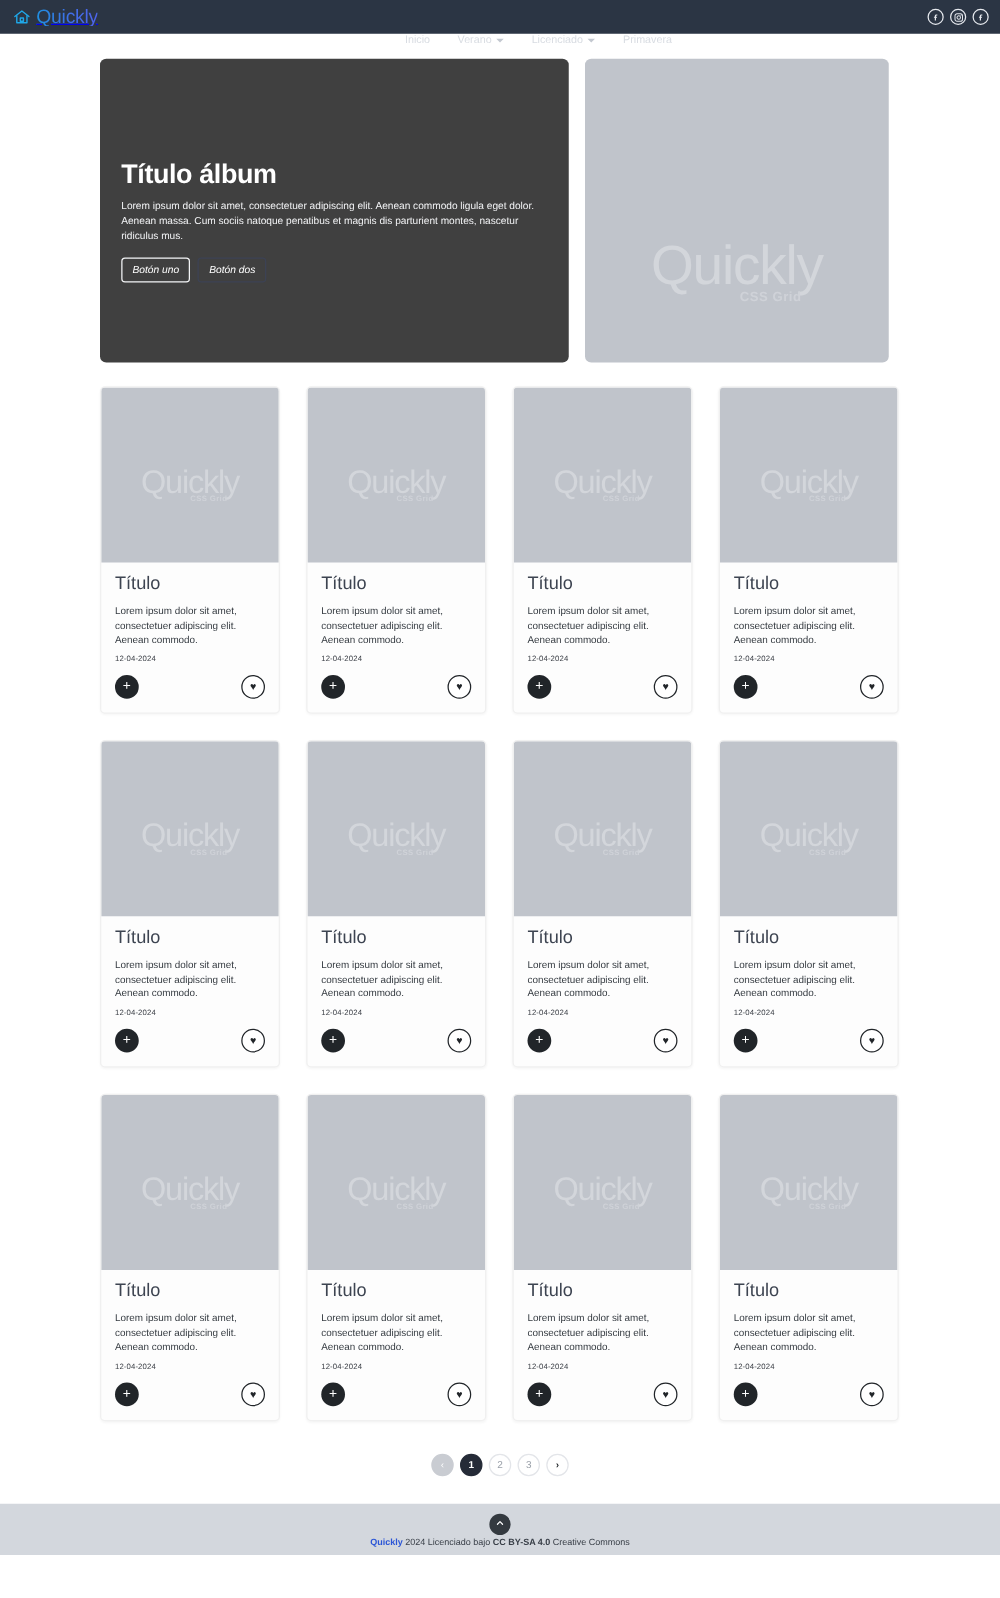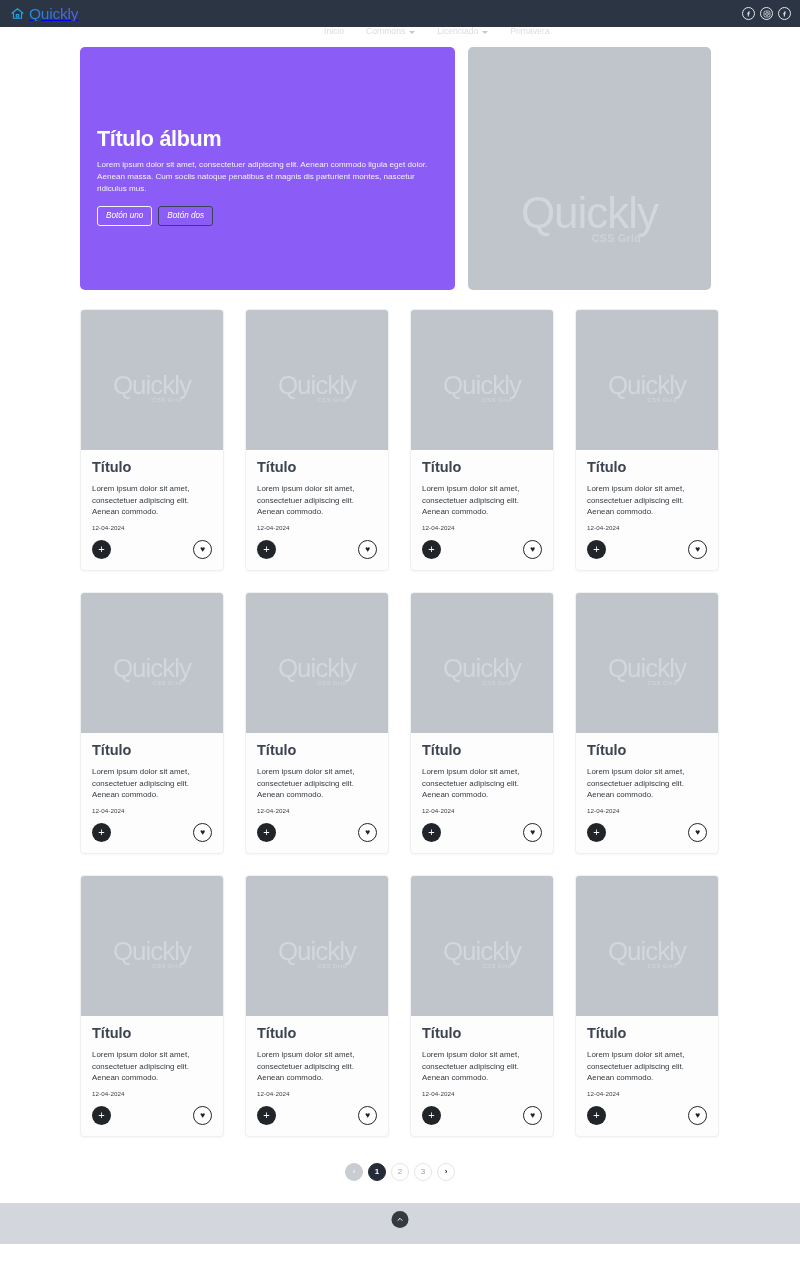--- a/index.html
+++ b/index.html
@@ -84,21 +84,21 @@
 
   
   .hero-wrap {
     display: flex;
     gap: 13px;
     padding: 20px 80px 0 80px;
   }
   .hero {
     width: 375px;
     height: 243px;
-    background: #8b5cf6;
+    background: #404040;
     border-radius: 5px;
     position: relative;
     color: #ffffff;
     padding: 0 17px;
   }
   .hero-inner {
     position: absolute;
     left: 17px; right: 17px;
     top: 80px;
   }
@@ -185,21 +185,21 @@
     position: relative;
     overflow: hidden;
     flex: none;
   }
   .card-img .ph-main { top: 62px; font-size: 26px; }
   .card-img .ph-sub  { top: 87px; font-size: 6.2px; letter-spacing: 0.3px; padding-left: 30px; }
 
   .card-body { padding: 10px 11px 11px 11px; }
   .card-title {
     font-size: 14.5px;
-    font-weight: 700;
+    font-weight: 400;
     color: #3d4451;
     margin-bottom: 7px;
     line-height: 1.1;
   }
   .card-text {
     font-size: 7.9px;
     line-height: 1.48;
     color: #343a40;
     margin-bottom: 6px;
   }
@@ -306,21 +306,21 @@
       </svg>
     </span>
     <span class="brand-text">Quickly</span>
   </a>
 
   <div class="nav-center">
     <a class="nav-link" href="#">
       <span>Inicio</span>
     </a>
     <a class="nav-link" href="#">
-      <span>Commons</span>
+      <span>Verano</span>
       <i class="caret"></i>
     </a>
     <a class="nav-link" href="#">
       <span>Licenciado</span>
       <i class="caret"></i>
     </a>
     <a class="nav-link" href="#">
       <span>Primavera</span>
     </a>
   </div>
@@ -567,13 +567,16 @@
   </nav>
 
 <footer class="footer">
   <button class="to-top">
     <span>
       <svg width="7" height="7" viewBox="0 0 24 24" fill="none" stroke="#ffffff" stroke-width="3.4" stroke-linecap="round" stroke-linejoin="round">
           <path d="M5 15l7-7 7 7"></path>
         </svg>
     </span>
   </button>
+  <div class="footer-text">
+    <a class="lnk" href="#">Quickly</a><span> 2024 Licenciado bajo </span><span class="bold">CC BY-SA 4.0</span><span> Creative Commons</span>
+  </div>
 </footer>
 
 </body></html>

